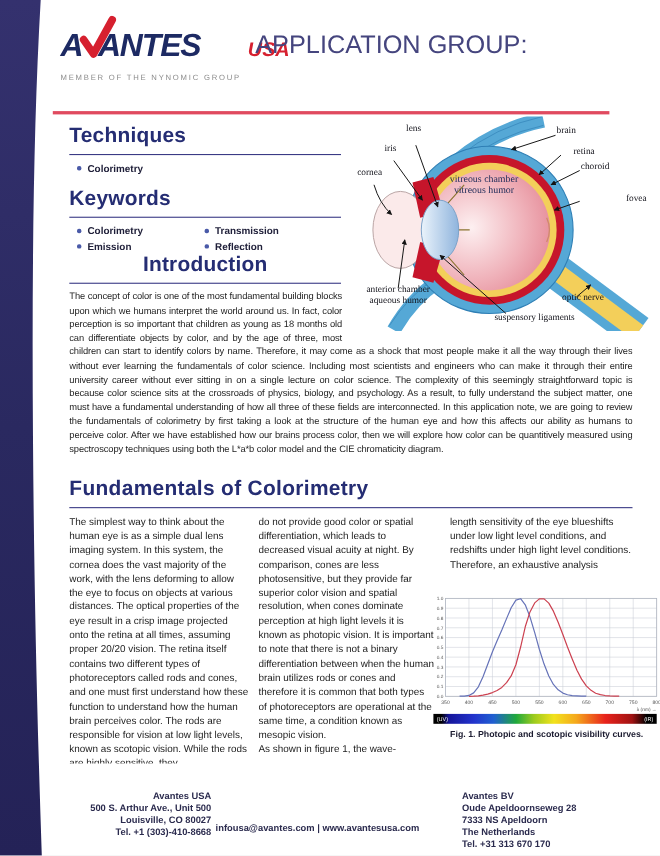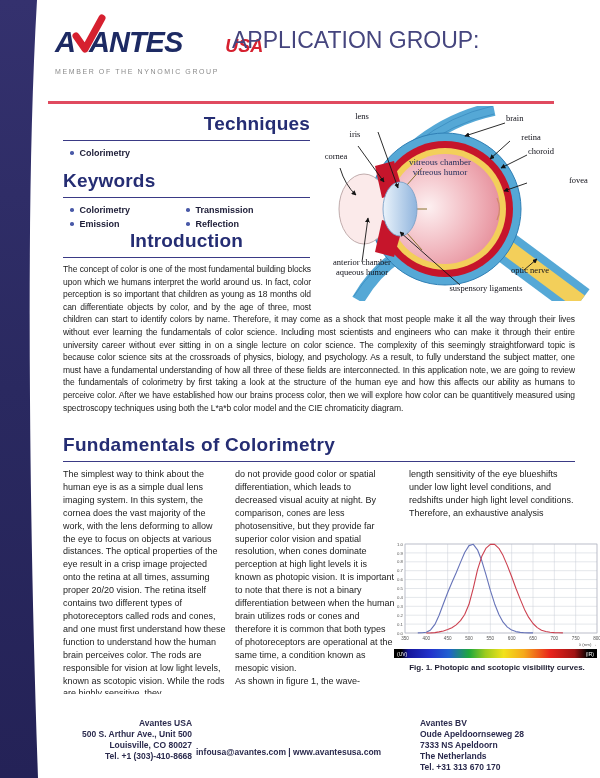--- a/index.html
+++ b/index.html
@@ -59,21 +59,21 @@
   <div class="abs logo-row">
     <span class="logo-text"><span>A</span><span style="visibility:hidden">V</span><span>ANTES</span><span class="logo-usa">USA</span></span>
     <svg class="logo-check" width="34" height="40" viewBox="0 0 34 40">
       <path d="M4,22 L13,35 L30,4" fill="none" stroke="#d6202f" stroke-width="7" stroke-linecap="round" stroke-linejoin="round"></path>
     </svg>
   </div>
   <div class="abs tagline">MEMBER OF THE NYNOMIC GROUP</div>
   <div class="abs app-note">APPLICATION GROUP:</div>
   <div class="abs redline"></div>
 
-  <div class="abs h-sec" style="left:63px;top:113px;width:247px;text-align:right;">Techniques</div>
+  <div class="abs h-sec" style="left:63px;top:113px;width:247px;">Techniques</div>
   <div class="abs bullet-item" style="left:70px;top:148px;">
     <span class="dot"></span>
     <span>Colorimetry</span>
   </div>
 
   <div class="abs h-sec" style="left:63px;top:170px;width:247px;">Keywords</div>
   <div class="abs bullet-item" style="left:70px;top:205px;">
     <span class="dot"></span>
     <span>Colorimetry</span>
   </div>
@@ -143,21 +143,21 @@
         <path d="M28,62 Q33,79 44,89" marker-end="url(#arr)"></path>
         <path d="M193,17 L153,30" marker-end="url(#arr)"></path>
         <path d="M198,35 L178,53" marker-end="url(#arr)"></path>
         <path d="M215,49 L189,62" marker-end="url(#arr)"></path>
         <path d="M215,77 L192,85" marker-end="url(#arr)"></path>
         <path d="M50,156 L56,112" marker-end="url(#arr)"></path>
         <path d="M212,164 L225,153" marker-end="url(#arr)"></path>
         <path d="M148,179 L88,126" marker-end="url(#arr)"></path>
       </g>
     </svg>
-    <div class="eyelab" style="left:36px;top:6px;width:28px;">lens</div>
+    <div class="eyelab" style="left:50px;top:6px;width:28px;">lens</div>
     <div class="eyelab" style="left:30px;top:24px;width:26px;">iris</div>
     <div class="eyelab" style="left:4px;top:46px;width:40px;">cornea</div>
     <div class="eyelab" style="left:194px;top:8px;width:40px;text-align:left;">brain</div>
     <div class="eyelab" style="left:199px;top:27px;width:40px;text-align:center;">retina</div>
     <div class="eyelab" style="left:216px;top:41px;width:46px;text-align:left;">choroid</div>
     <div class="eyelab" style="left:216px;top:70px;width:40px;text-align:left;padding-left:41px;">fovea</div>
     <div class="eyelab vit" style="left:78px;top:52px;width:100px;">vitreous chamber
 vitreous humor</div>
     <div class="eyelab" style="left:2px;top:152px;width:96px;">anterior chamber
 aqueous humor</div>

